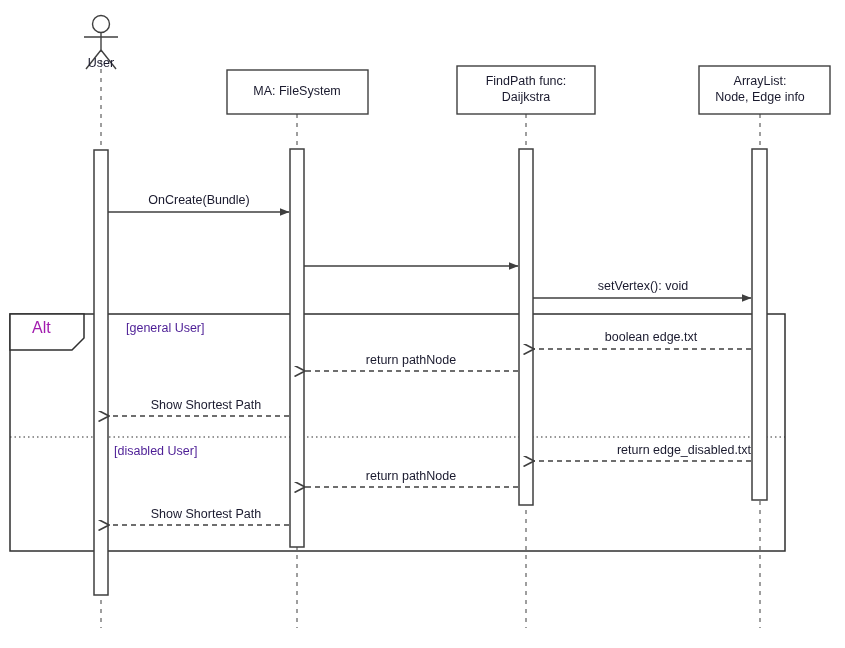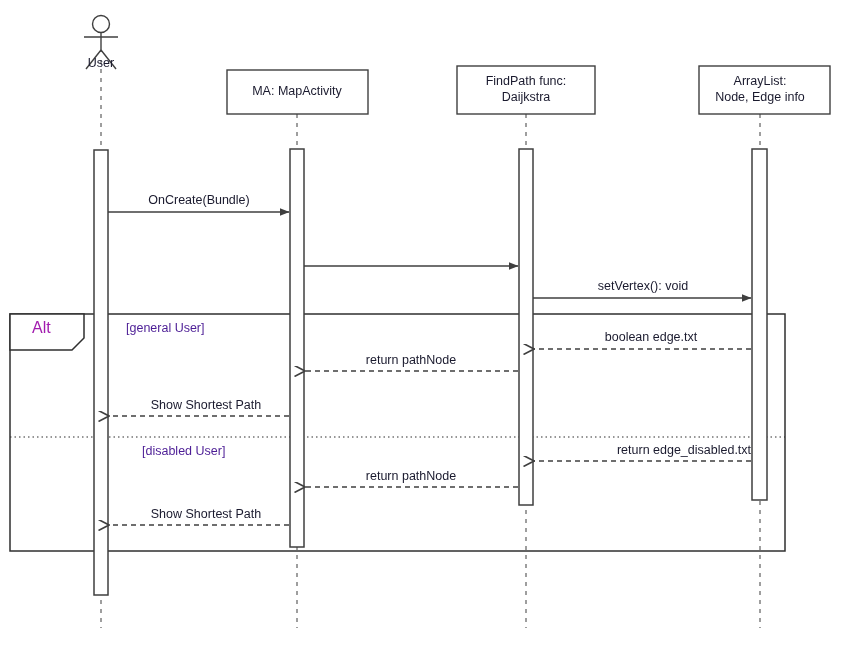--- a/index.html
+++ b/index.html
@@ -122,37 +122,37 @@
 
       <line x1="751" y1="461" x2="534" y2="461" stroke="#3f3f3f" stroke-width="1.4" stroke-dasharray="5 4" marker-end="url(#arrow-open-left)"></line>
       <line x1="518" y1="487" x2="305" y2="487" stroke="#3f3f3f" stroke-width="1.4" stroke-dasharray="5 4" marker-end="url(#arrow-open-left)"></line>
       <line x1="289" y1="525" x2="109" y2="525" stroke="#3f3f3f" stroke-width="1.4" stroke-dasharray="5 4" marker-end="url(#arrow-open-left)"></line>
     </g>
   </svg>
 
   <div class="actor-name" style="left:101px; top:56px;">User</div>
 
   <div class="boxlabel" style="left:297px; top:83px;">
-    <div>MA: MapActivity</div>
+    <div>MA: FileSystem</div>
   </div>
 
   <div class="boxlabel" style="left:526px; top:73px;">
     <div>FindPath func:</div>
     <div>Daijkstra</div>
   </div>
 
   <div class="boxlabel" style="left:760px; top:73px;">
     <div>ArrayList:</div>
     <div>Node, Edge info</div>
   </div>
 
   <div class="frame-tag-label" style="left:32px; top:319px;">Alt</div>
 
   <div class="guard" style="left:126px; top:321px;">[general User]</div>
-  <div class="guard" style="left:142px; top:444px;">[disabled User]</div>
+  <div class="guard" style="left:114px; top:444px;">[disabled User]</div>
 
   <div class="lbl center" style="left:199px; top:193px;">OnCreate(Bundle)</div>
 
 
   <div class="lbl center" style="left:643px; top:279px;">setVertex(): void</div>
 
   <div class="lbl center" style="left:651px; top:330px;">boolean edge.txt</div>
 
   <div class="lbl center" style="left:411px; top:353px;">return pathNode</div>
 

